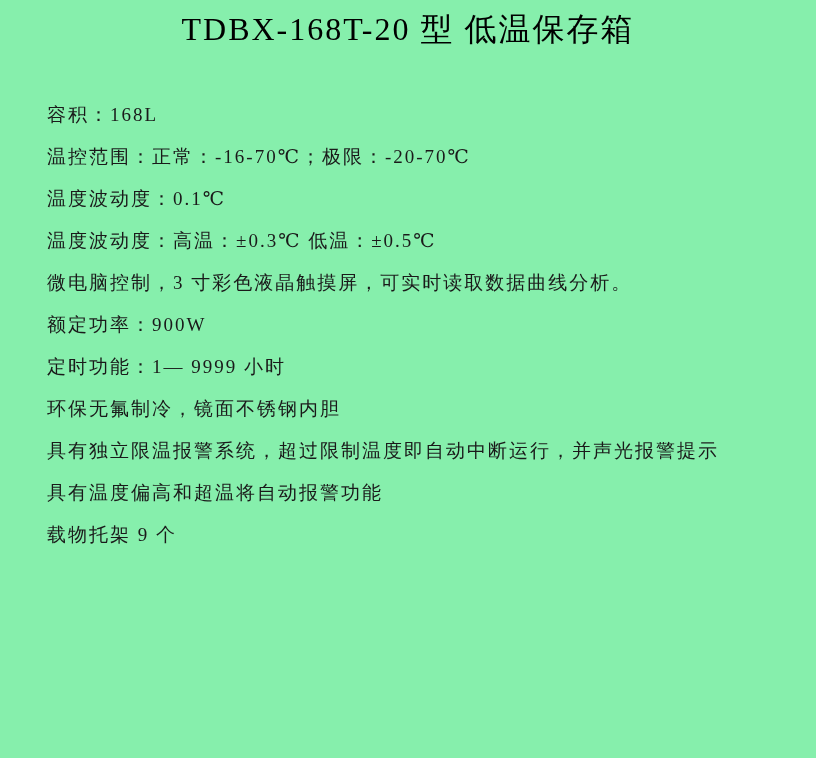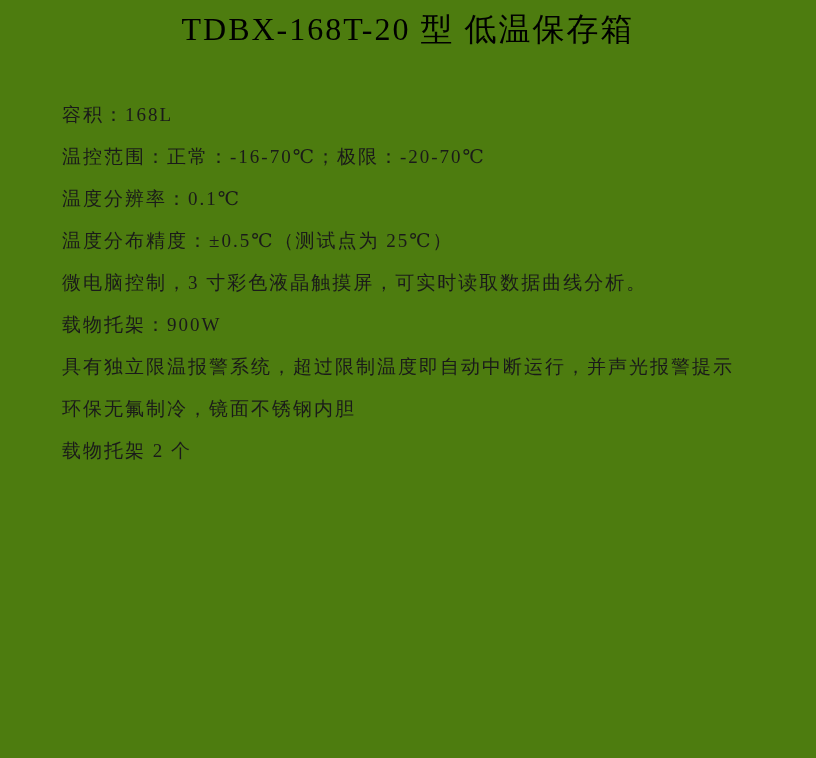--- a/index.html
+++ b/index.html
@@ -5,21 +5,21 @@
   * { margin: 0; padding: 0; box-sizing: border-box; }
 
   html, body {
     background: #ffffff;
   }
 
   .page {
     position: relative;
     width: 816px;
     height: 758px;
-    background: #4d7c0f;
+    background: #86efac;
     color: #000000;
     font-family: "Liberation Serif", "DejaVu Serif", serif;
     overflow: hidden;
   }
 
   .doc-title {
     padding-top: 6px;
     text-align: center;
     font-weight: 400;
   }
@@ -29,21 +29,20 @@
     line-height: 46px;
     letter-spacing: 2px;
     color: #000000;
     white-space: nowrap;
   }
 
   .doc-body {
     margin-top: 42px;
     padding-left: 47px;
     padding-right: 30px;
-    margin-left: 15px;
   }
 
   .spec-line {
     font-size: 19px;
     line-height: 42px;
     letter-spacing: 2px;
     color: #1a1a1a;
     white-space: nowrap;
   }
 </style>
@@ -52,22 +51,24 @@
 
 <div class="page">
 
   <div class="doc-title">
     <div class="title-line">TDBX-168T-20 型 低温保存箱</div>
   </div>
 
   <div class="doc-body">
     <p class="spec-line">容积：168L</p>
     <p class="spec-line">温控范围：正常：-16-70℃；极限：-20-70℃</p>
-    <p class="spec-line">温度分辨率：0.1℃</p>
-    <p class="spec-line">温度分布精度：±0.5℃（测试点为 25℃）</p>
+    <p class="spec-line">温度波动度：0.1℃</p>
+    <p class="spec-line">温度波动度：高温：±0.3℃ 低温：±0.5℃</p>
     <p class="spec-line">微电脑控制，3 寸彩色液晶触摸屏，可实时读取数据曲线分析。</p>
-    <p class="spec-line">载物托架：900W</p>
+    <p class="spec-line">额定功率：900W</p>
+    <p class="spec-line">定时功能：1— 9999 小时</p>
+    <p class="spec-line">环保无氟制冷，镜面不锈钢内胆</p>
     <p class="spec-line">具有独立限温报警系统，超过限制温度即自动中断运行，并声光报警提示</p>
-    <p class="spec-line">环保无氟制冷，镜面不锈钢内胆</p>
-    <p class="spec-line">载物托架 2 个</p>
+    <p class="spec-line">具有温度偏高和超温将自动报警功能</p>
+    <p class="spec-line">载物托架 9 个</p>
   </div>
 
 </div>
 
 </body></html>

